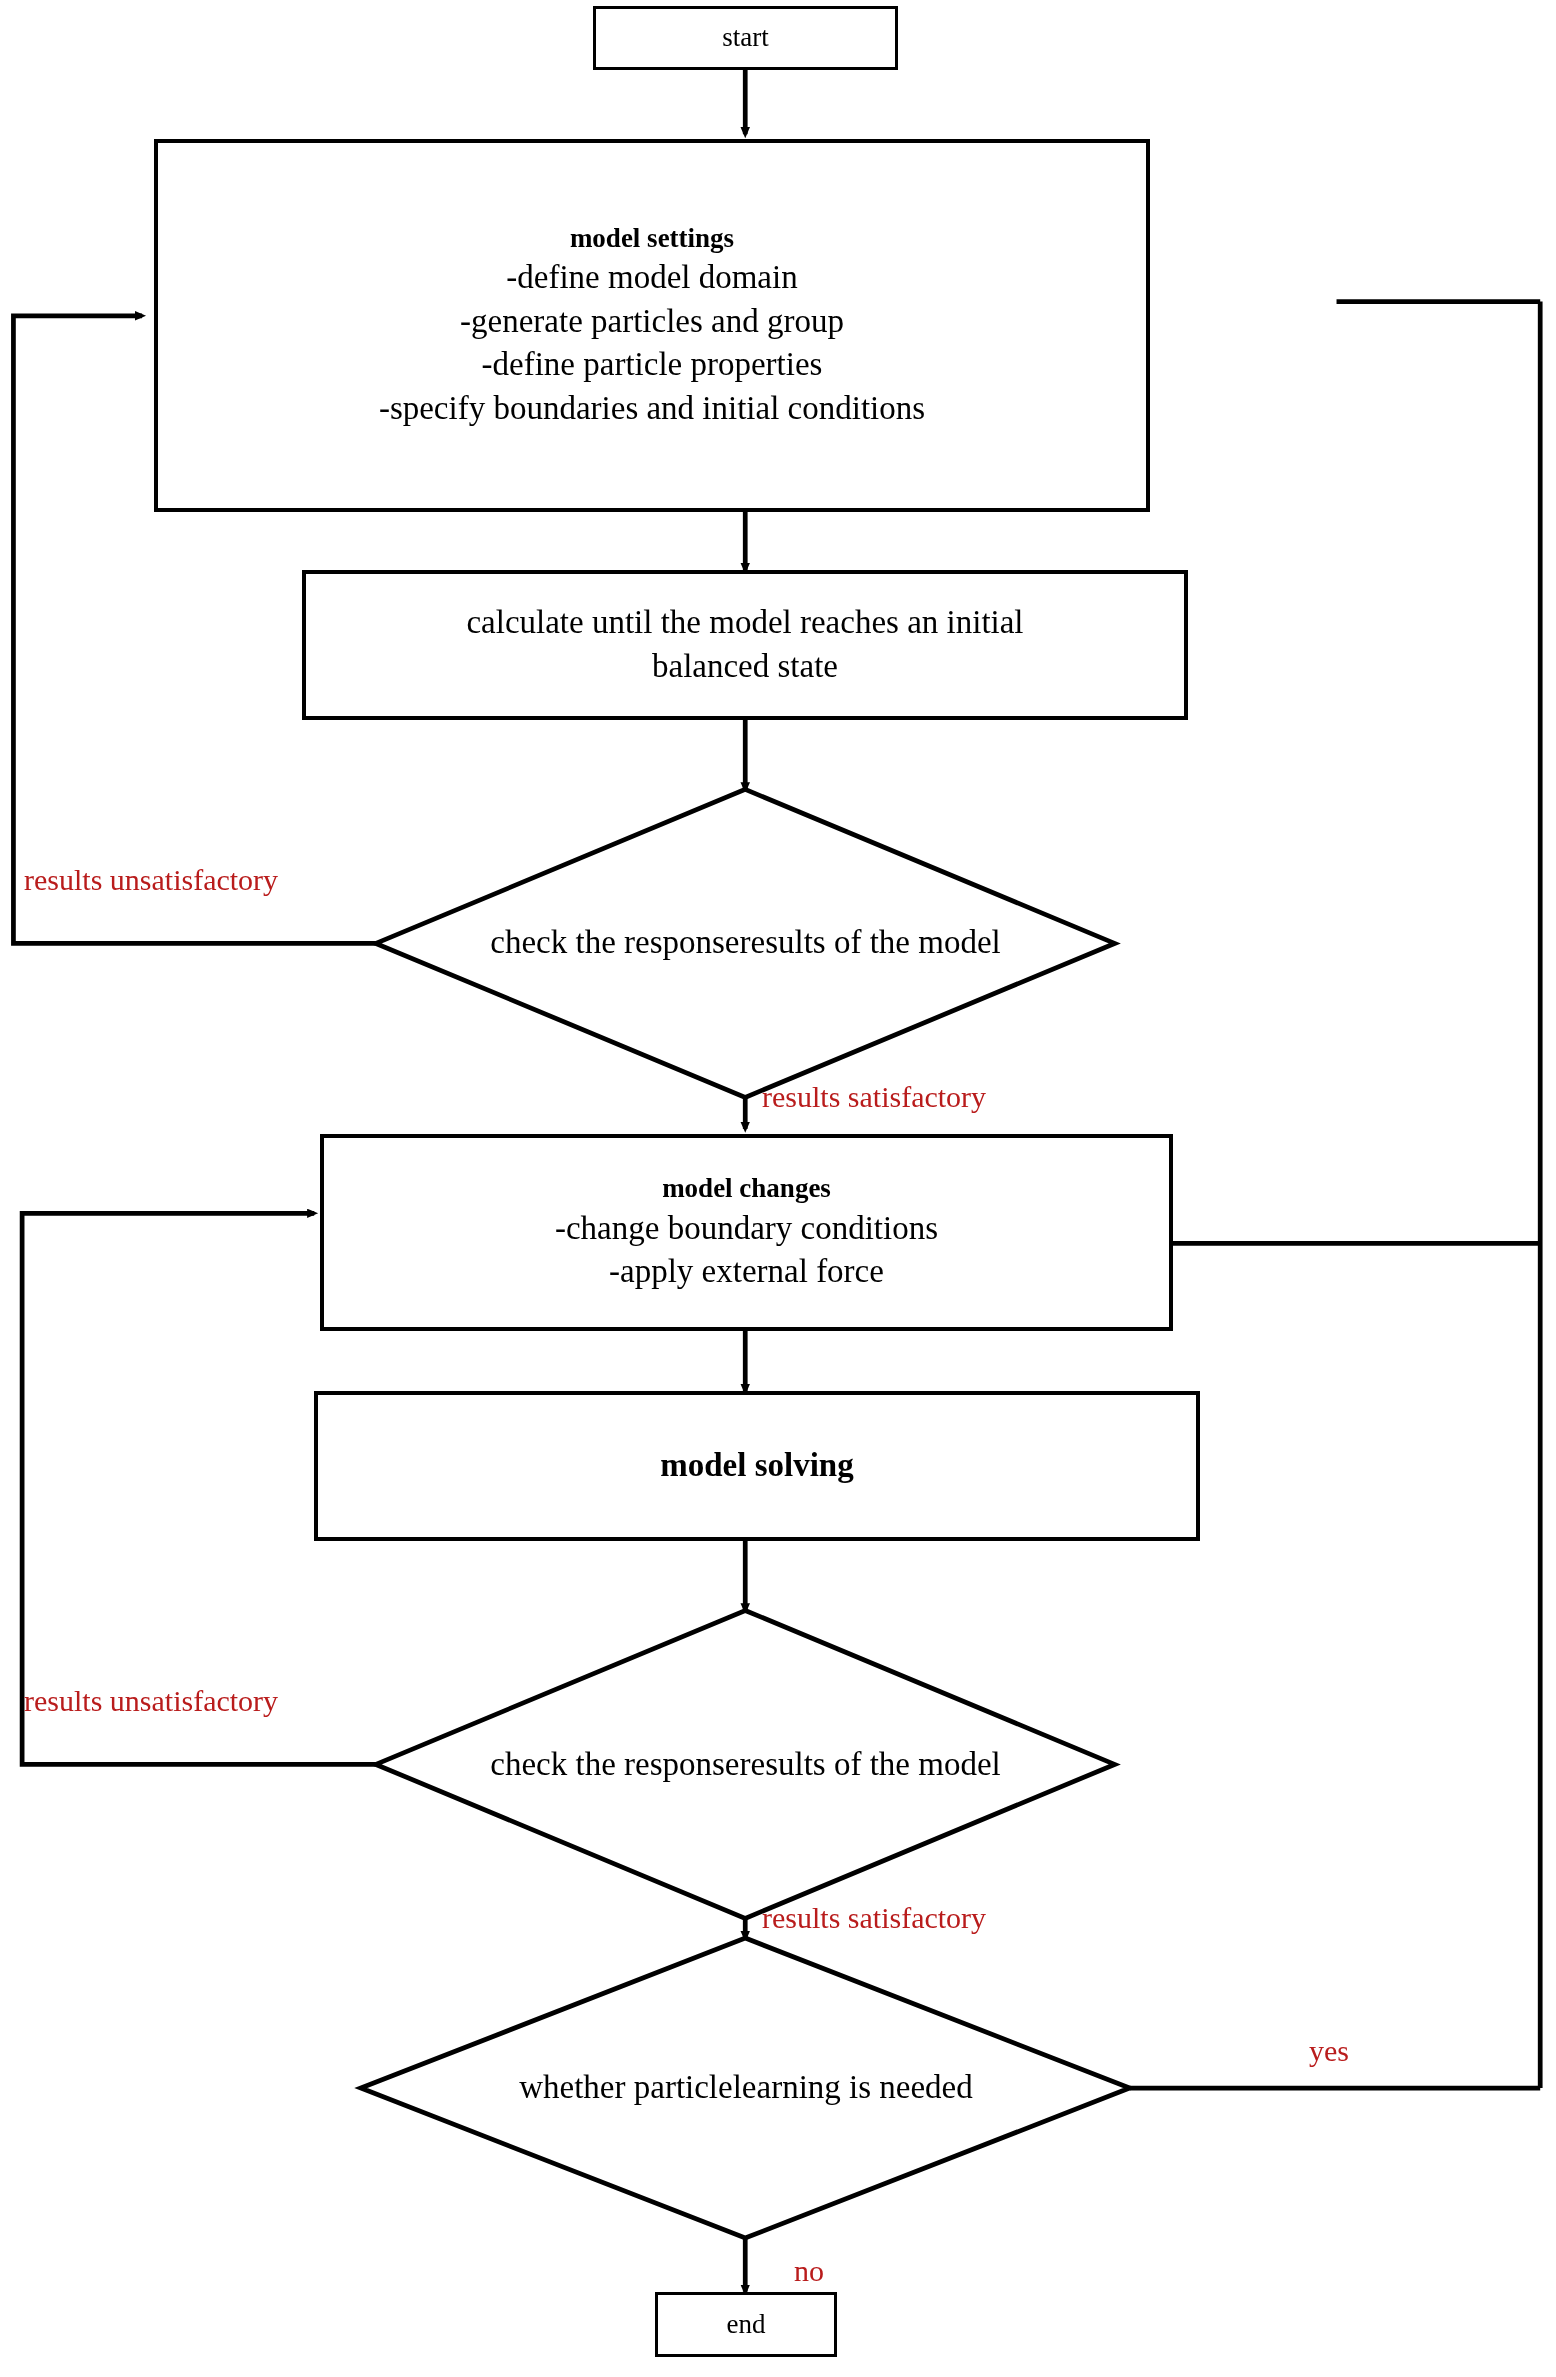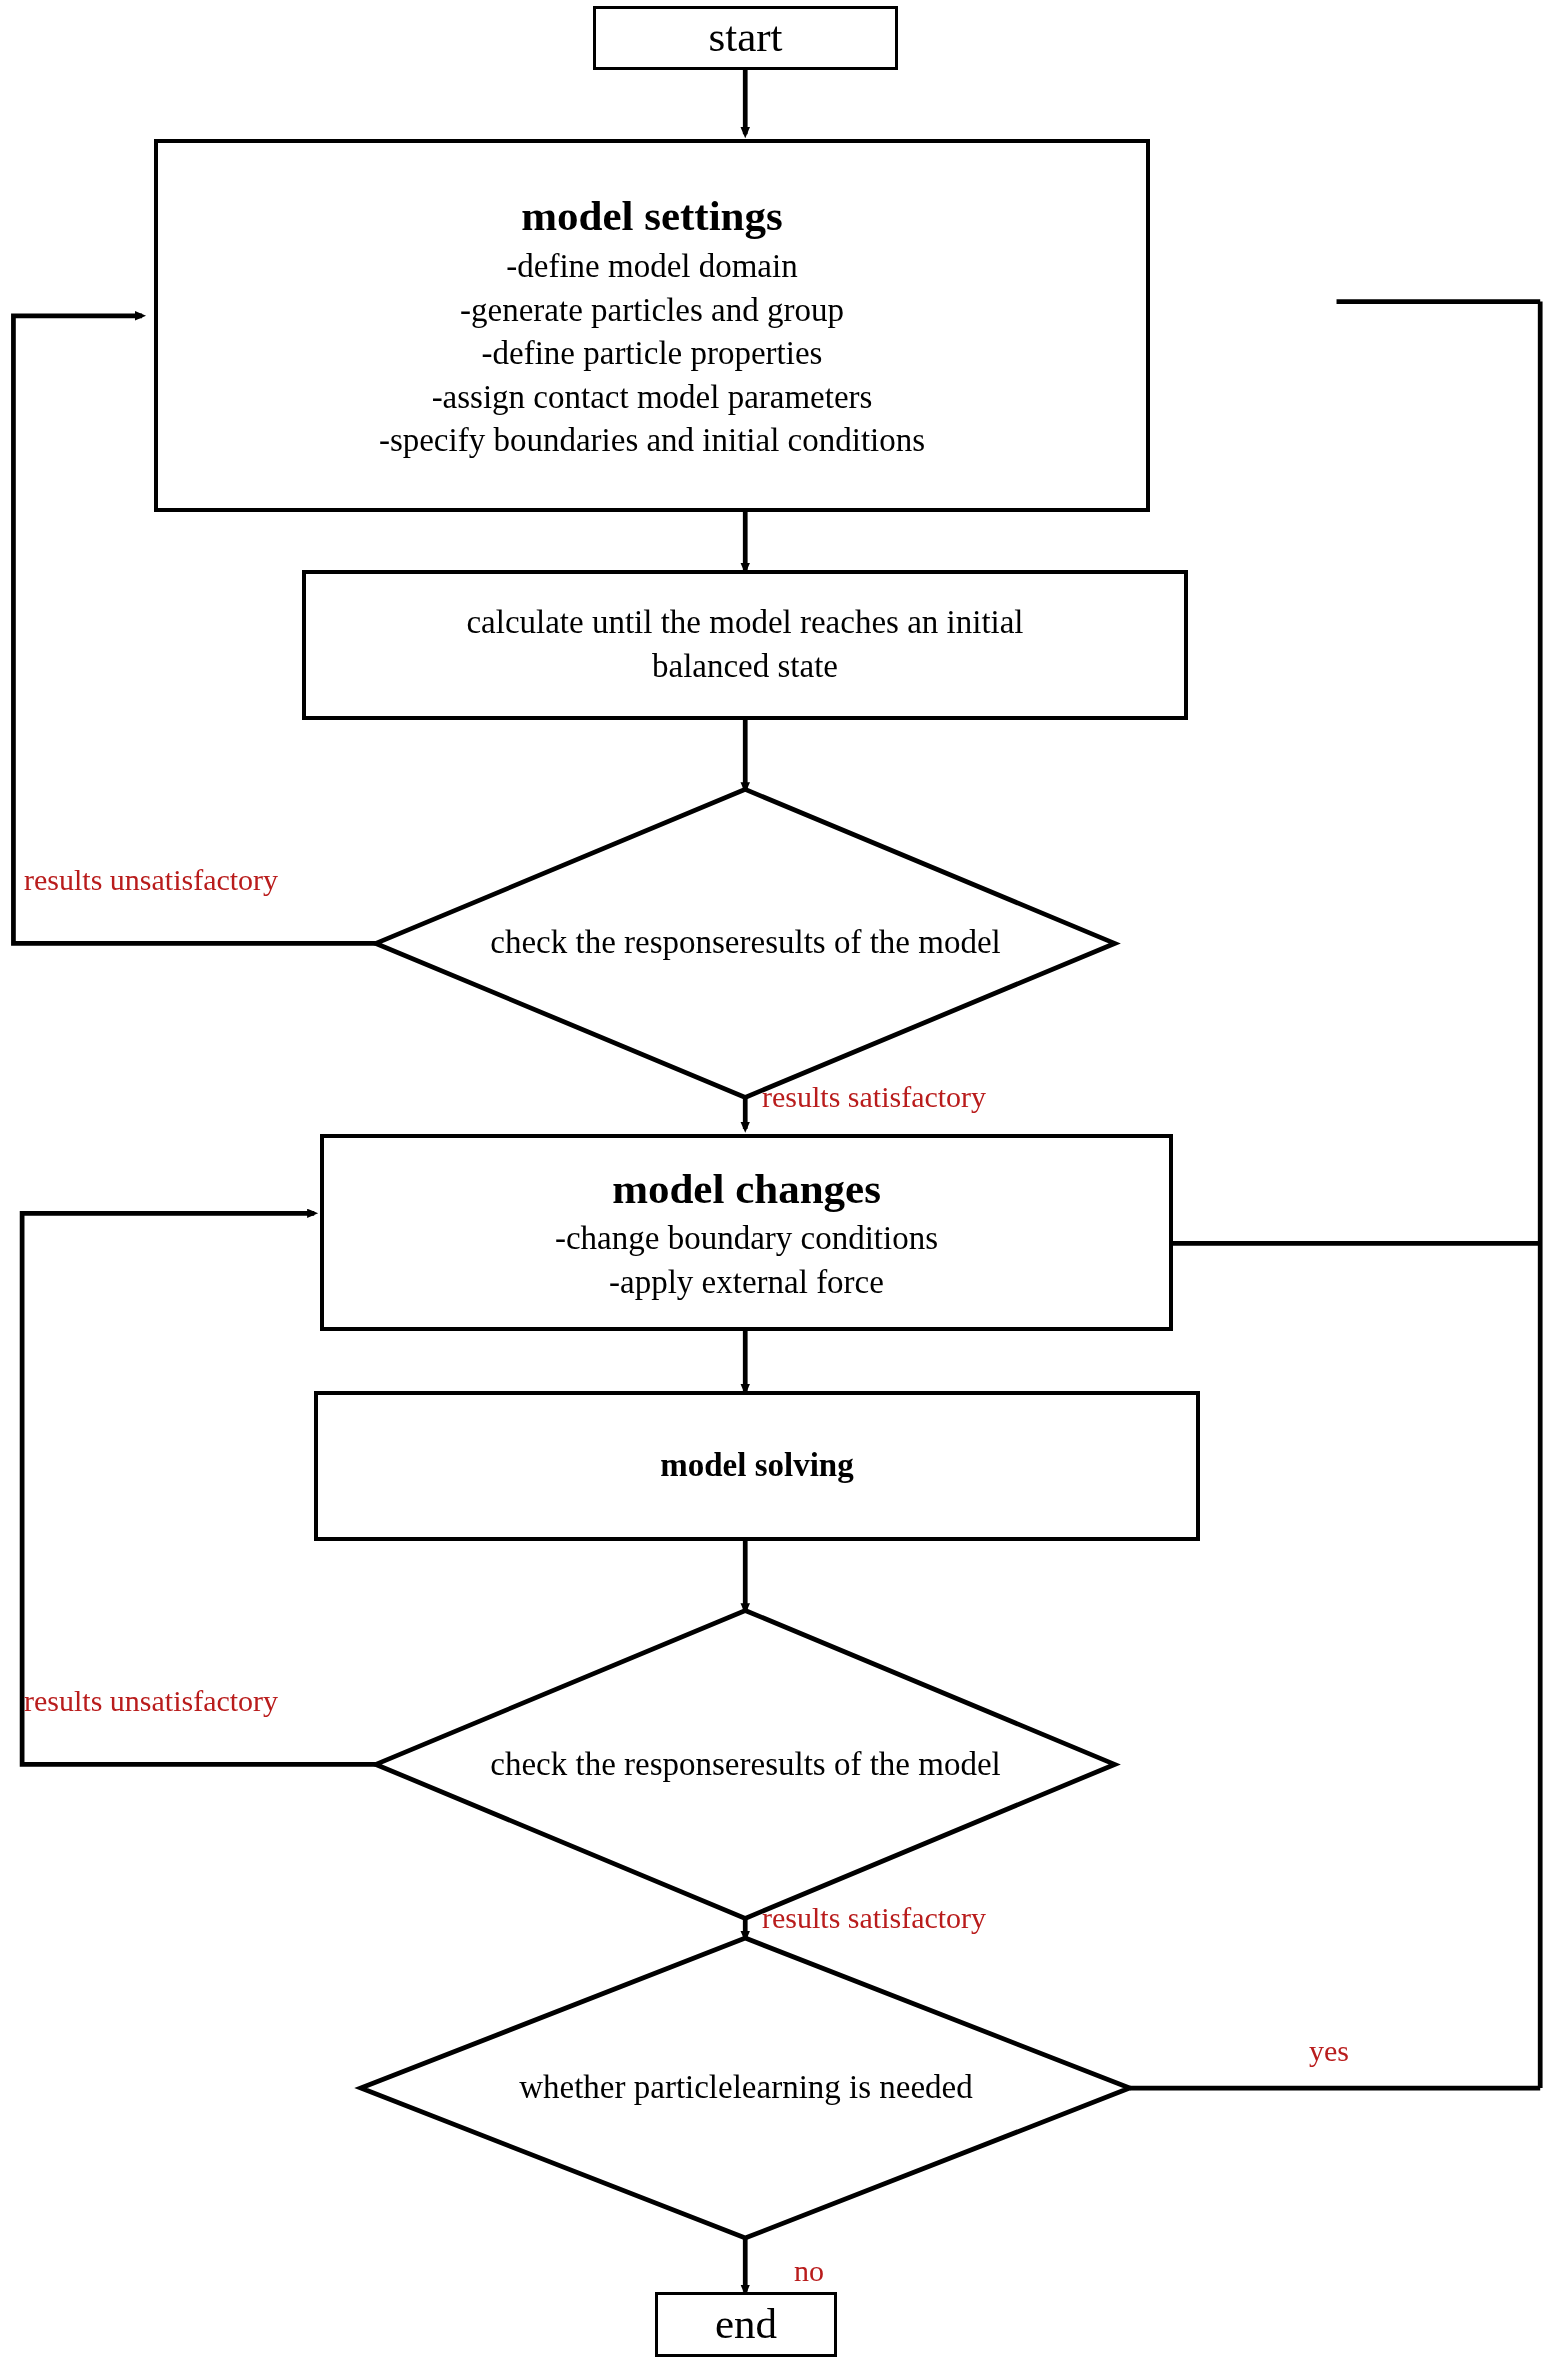--- a/index.html
+++ b/index.html
@@ -47,21 +47,21 @@
     display: flex;
     flex-direction: row;
     align-items: center;
     justify-content: center;
     text-align: center;
     line-height: 1.32;
     z-index: 3;
     pointer-events: none;
   }
   .t-42 { font-size: 33px; }
-  .t-44 { font-size: 43px; }
+  .t-44 { font-size: 27px; }
   .bold { font-weight: bold; }
   .edge-label {
     position: absolute;
     font-family: "Liberation Serif", "DejaVu Serif", serif;
     font-size: 30px;
     color: #b91c1c;
     white-space: nowrap;
     z-index: 4;
   }
   .line-row { display: block; }
@@ -118,21 +118,20 @@
 
   <div class="node box box-thin t-44" style="left:593px; top:5.5px; width:305px; height:64px;">
     <span class="line-row">start</span>
   </div>
 
   <div class="node box t-42" style="left:154px; top:139px; width:996px; height:373px; justify-content:center;">
     <span class="line-row bold t-44">model settings</span>
     <span class="line-row">-define model domain</span>
     <span class="line-row">-generate particles and group</span>
     <span class="line-row">-define particle properties</span>
-    <span class="line-row">-assign contact model parameters</span>
     <span class="line-row">-specify boundaries and initial conditions</span>
   </div>
 
   <div class="node box t-42" style="left:302px; top:570px; width:886px; height:150px;">
     <span class="line-row">calculate until the model reaches an initial</span>
     <span class="line-row">balanced state</span>
   </div>
 
   <div class="diamond-label t-42" style="left:474px; top:876px; width:543px; height:134px;">
     <span class="line-row">check the response</span>

